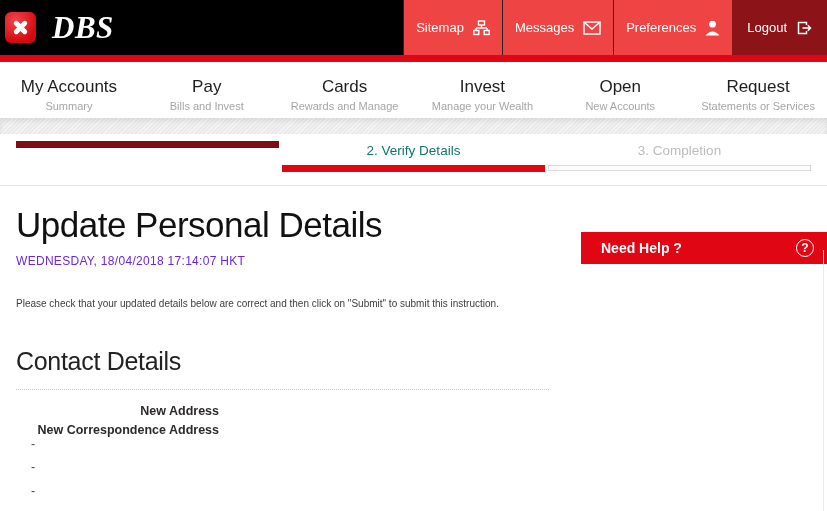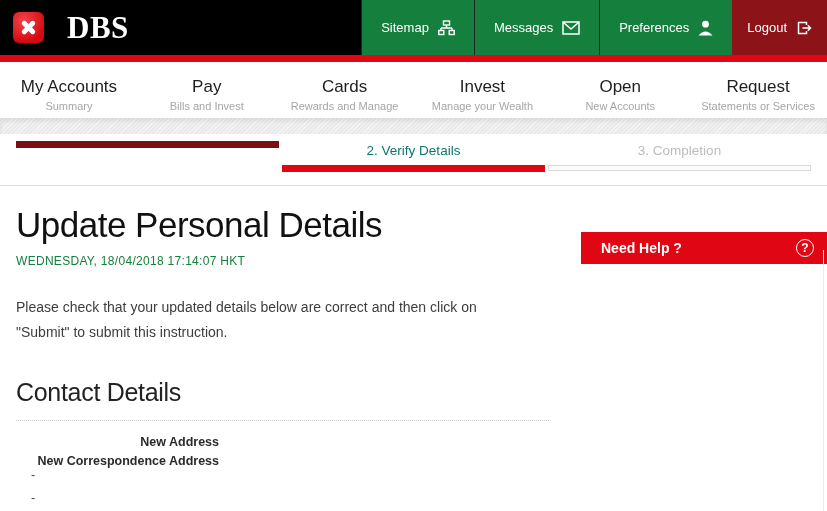--- a/index.html
+++ b/index.html
@@ -3,29 +3,29 @@
 <meta charset="utf-8">
 <style>
   * { box-sizing: border-box; margin: 0; padding: 0; }
   html,body { width:827px; height:511px; }
   body {
     font-family: "Liberation Sans", sans-serif;
     background:#fff; position:relative; overflow:hidden;
   }
   
   .topbar { height:55px; background:#000; display:flex; align-items:stretch; }
-  .logo { display:flex; align-items:center; gap:23px; padding-left:13px; margin-right:auto; }
+  .logo { display:flex; align-items:center; gap:16px; padding-left:5px; margin-right:auto;font-style:italic; }
   .logo-mark { width:31px; height:31px; border-radius:6px;
     background: radial-gradient(circle at 35% 28%, #f4444a, #d40911 72%);
     display:flex; align-items:center; justify-content:center; }
   .logo-text { color:#fff; font-family:"Liberation Serif", serif; font-weight:bold;
     font-size:31px; letter-spacing:0.5px; line-height:1; }
   .topbar-right { display:flex; }
-  .topbar-item { display:flex; align-items:center; gap:9px; padding:0 19px;
-    color:#fff; font-size:13px; background:#15803d; border-left:1px solid #242424; cursor:pointer; }
+  .topbar-item { display:flex; align-items:center; gap:9px; padding:0 12px;
+    color:#fff; font-size:13px; background:#ef4444; border-left:1px solid #242424; cursor:pointer; }
   .topbar-item svg { display:block; }
   .topbar-item.logout { background:#8c1418; border-left:none; padding:0 15px; }
   
   .red-stripe { height:7px; background:#e00613; }
   
   .mainnav { height:56px; background:#fff; display:flex; }
   .nav-item { flex:1; display:flex; flex-direction:column; align-items:center;
     justify-content:center; gap:3px; padding-top:9px; cursor:pointer; }
   .nav-label { font-size:17px; color:#1e1e1e; }
   .nav-sub { font-size:11px; color:#a6a6a6; }
@@ -41,22 +41,22 @@
   .step-done .step-label { color:#95383c; }
   .step-done .step-bar { background:#7a0e12; }
   .step-active .step-label { color:#0f766e; font-weight:normal;text-align:center; }
   .step-active .step-bar { background:#e00613; }
   .step-pending .step-label { color:#bcbcbc; }
   .step-pending .step-bar { background:#fbfbfb; border:1px solid #d9d9d9; height:6px; }
   .steps-divider { border-bottom:1px solid #e3e3e3; margin-top:13px; }
   
   .content { position:relative; padding:0 16px; }
   .page-title { font-size:35px; font-weight:400; color:#111; margin-top:19px; letter-spacing:-0.5px; }
-  .timestamp { margin-top:9px; font-size:12px; color:#15803d; letter-spacing:0.3px; }
-  .instruction { margin-top:27px; font-size:14px; color:#403c3c; line-height:1.75; width:508px; }
+  .timestamp { margin-top:9px; font-size:12px; color:#6d28d9; letter-spacing:0.3px; }
+  .instruction { margin-top:27px; font-size:10px; color:#403c3c; line-height:1.75; width:508px; }
   .section-title { margin-top:34px; font-size:25px; font-weight:400; color:#222; letter-spacing:-0.3px; }
   .dotted { border-bottom:1px dotted #c9c9c9; margin-top:13px; width:533px; }
   .rows { margin-top:14px; }
   .detail-row { display:flex; margin-bottom:4px; min-height:15px; }
   .rows .detail-row:nth-child(n+2) { margin-bottom:9px;flex-direction:column; }
   .detail-label { width:203px; flex-shrink:0; text-align:right; font-weight:bold;
     font-size:12.5px; color:#2e2a2a; }
   .detail-value { margin-left:15px; font-size:12.5px; color:#4a4646; }
   
   .help-btn { position:absolute; top:27px; left:581px; right:0; height:32px;

